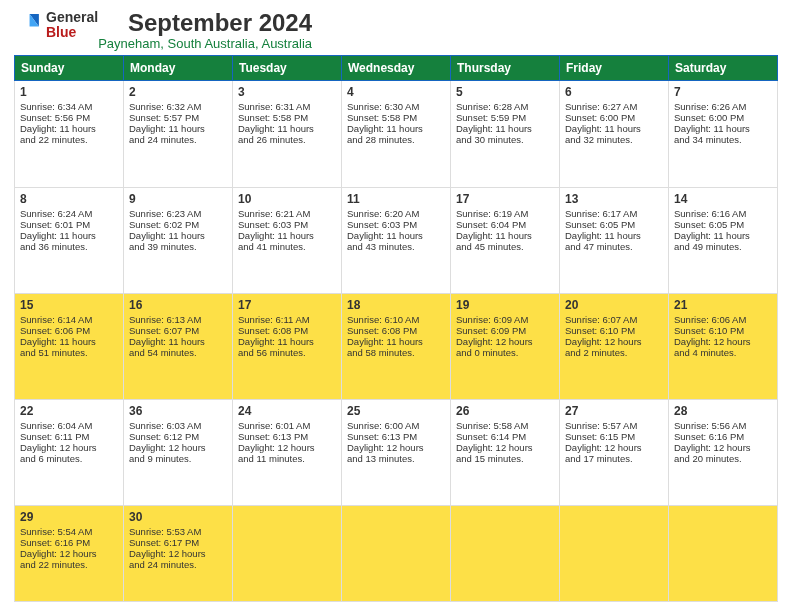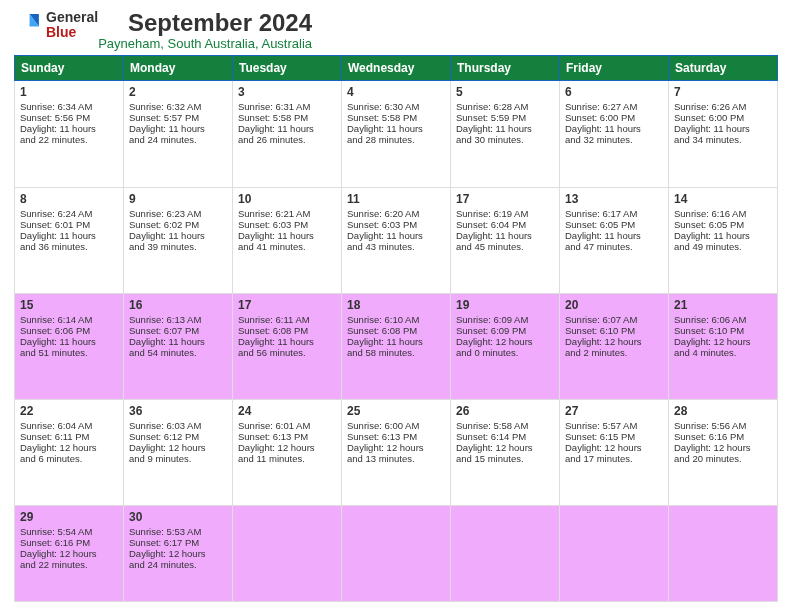--- a/index.html
+++ b/index.html
@@ -84,21 +84,21 @@
     .day-num {
       font-size: 12px;
       font-weight: bold;
       display: block;
       margin-bottom: 2px;
     }
     .empty {
       background: #f5f5f5;
     }
     .row-shade td {
-      background: #f0abfc;
+      background: #fde047;
     }
   </style>
 </head>
 <body>
 
 <div class="page">
   <div class="header">
     <div class="logo">
       <svg class="logo-icon" viewBox="0 0 36 36">
         <polygon points="20,4 32,4 32,20" fill="#1565c0"></polygon>

